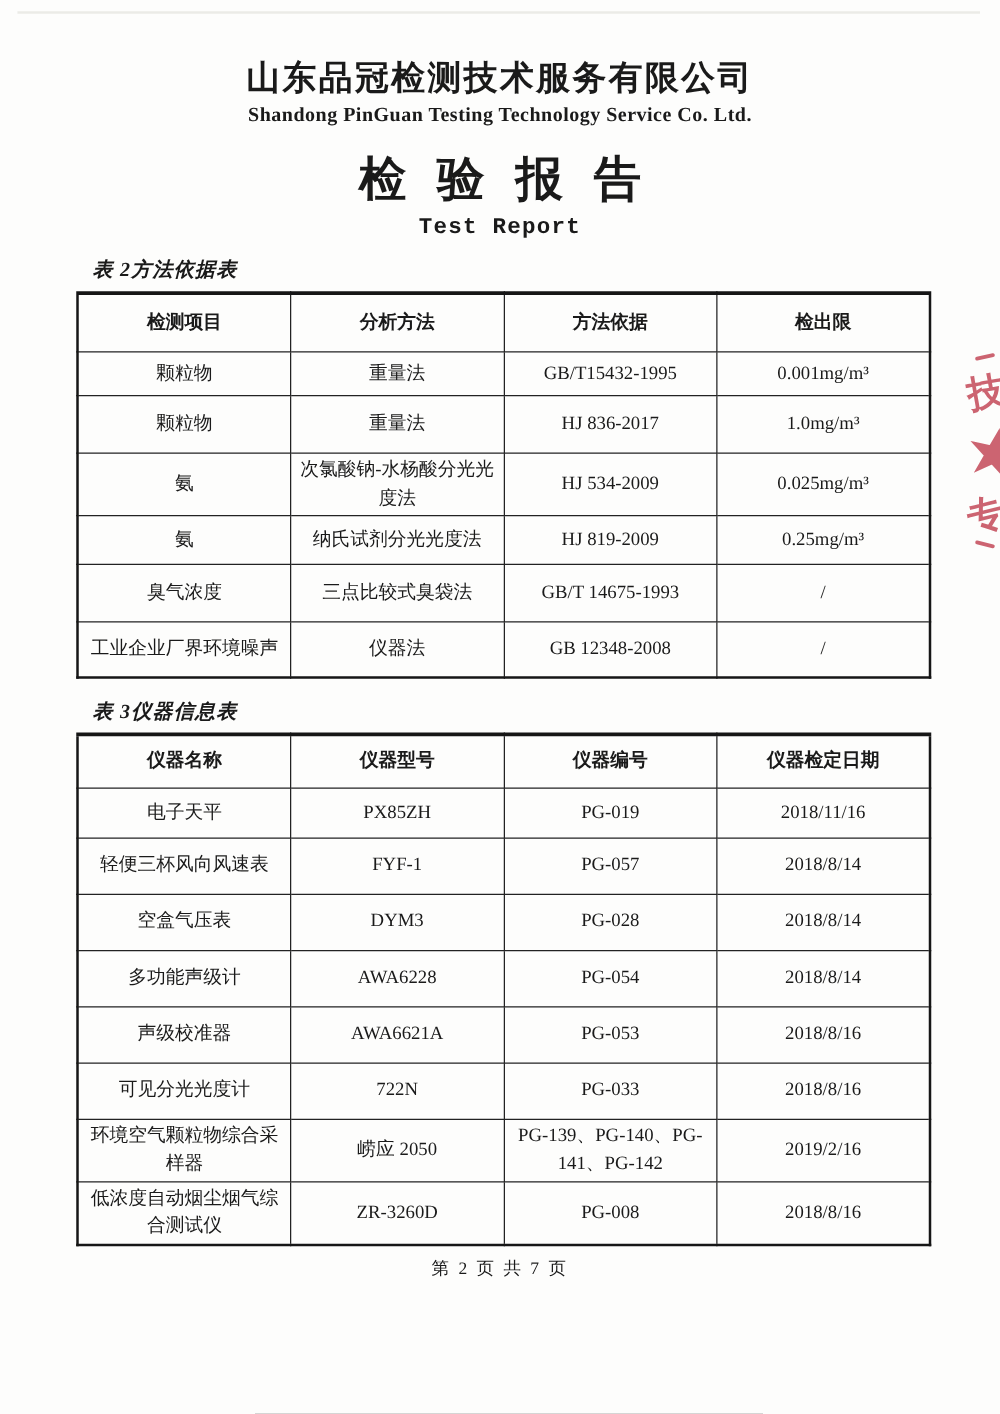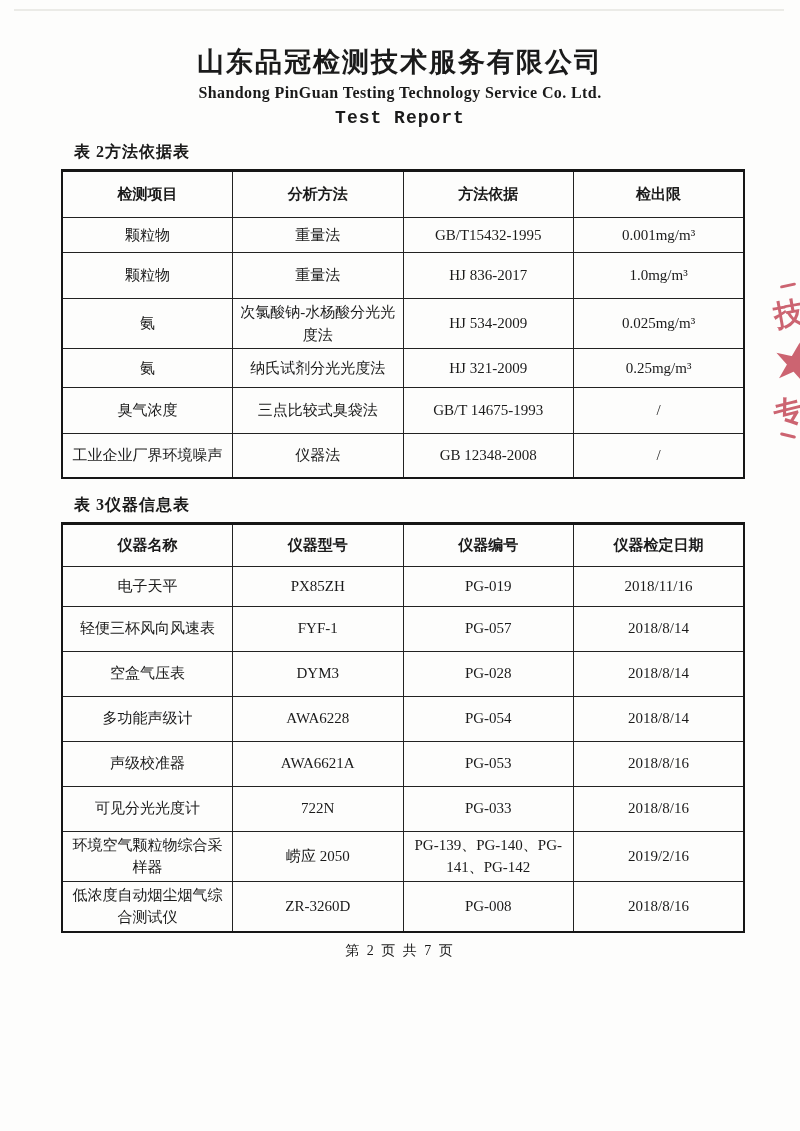--- a/index.html
+++ b/index.html
@@ -14,21 +14,21 @@
   }
   .scan-edge { position:absolute; top:9px; left:14px; right:16px; height:2px;
                background:#dcdcd6; opacity:.55; }
   .header { text-align:center; padding-top:45px; }
   .company-cn { font-size:27px; font-weight:bold; letter-spacing:2px; line-height:34px; }
   .company-en { font-size:16px; font-weight:bold; letter-spacing:.4px; margin-top:5px; }
   .title-cn   { font-size:38px; font-weight:bold; letter-spacing:.65em; padding-left:.65em;
                 margin-top:20px; line-height:44px; }
   .title-en   { font-family:"Liberation Mono","DejaVu Sans Mono",monospace;
                 font-size:18px; font-weight:bold; letter-spacing:1px; margin-top:6px; }
-  .caption { margin:14px 0 6px 74px; font-size:16px; font-weight:bold; letter-spacing:1px; }
+  .caption { margin:14px 0 6px 74px; font-size:16px; font-weight:bold; letter-spacing:1px;font-style:italic; }
   .caption2 { margin-top:16px; }
   table.doc {
     border-collapse:collapse; table-layout:fixed;
     width:684px; margin-left:61px;
     font-size:15px;
   }
   table.doc { border:2px solid #161616; border-top-width:3px; }
   table.doc th, table.doc td {
     border:1.5px solid #222;
     text-align:center; vertical-align:middle;
@@ -62,20 +62,21 @@
 </style>
 </head>
 <body>
 
 <div class="page">
   <div class="scan-edge"></div>
 
   <div class="header">
     <div class="company-cn">山东品冠检测技术服务有限公司</div>
     <div class="company-en">Shandong PinGuan Testing Technology Service Co. Ltd.</div>
+    <div class="title-cn">检验报告</div>
     <div class="title-en">Test Report</div>
   </div>
 
   <div class="caption">表 2方法依据表</div>
   <table class="doc" id="table2">
       <thead>
         <tr>
           <th>检测项目</th>
           <th>分析方法</th>
           <th>方法依据</th>
@@ -97,21 +98,21 @@
         </tr>
         <tr>
           <td>氨</td>
           <td>次氯酸钠-水杨酸分光光度法</td>
           <td>HJ 534-2009</td>
           <td>0.025mg/m³</td>
         </tr>
         <tr>
           <td>氨</td>
           <td>纳氏试剂分光光度法</td>
-          <td>HJ 321-2009</td>
+          <td>HJ 819-2009</td>
           <td>0.25mg/m³</td>
         </tr>
         <tr>
           <td>臭气浓度</td>
           <td>三点比较式臭袋法</td>
           <td>GB/T 14675-1993</td>
           <td>/</td>
         </tr>
         <tr>
           <td>工业企业厂界环境噪声</td>

